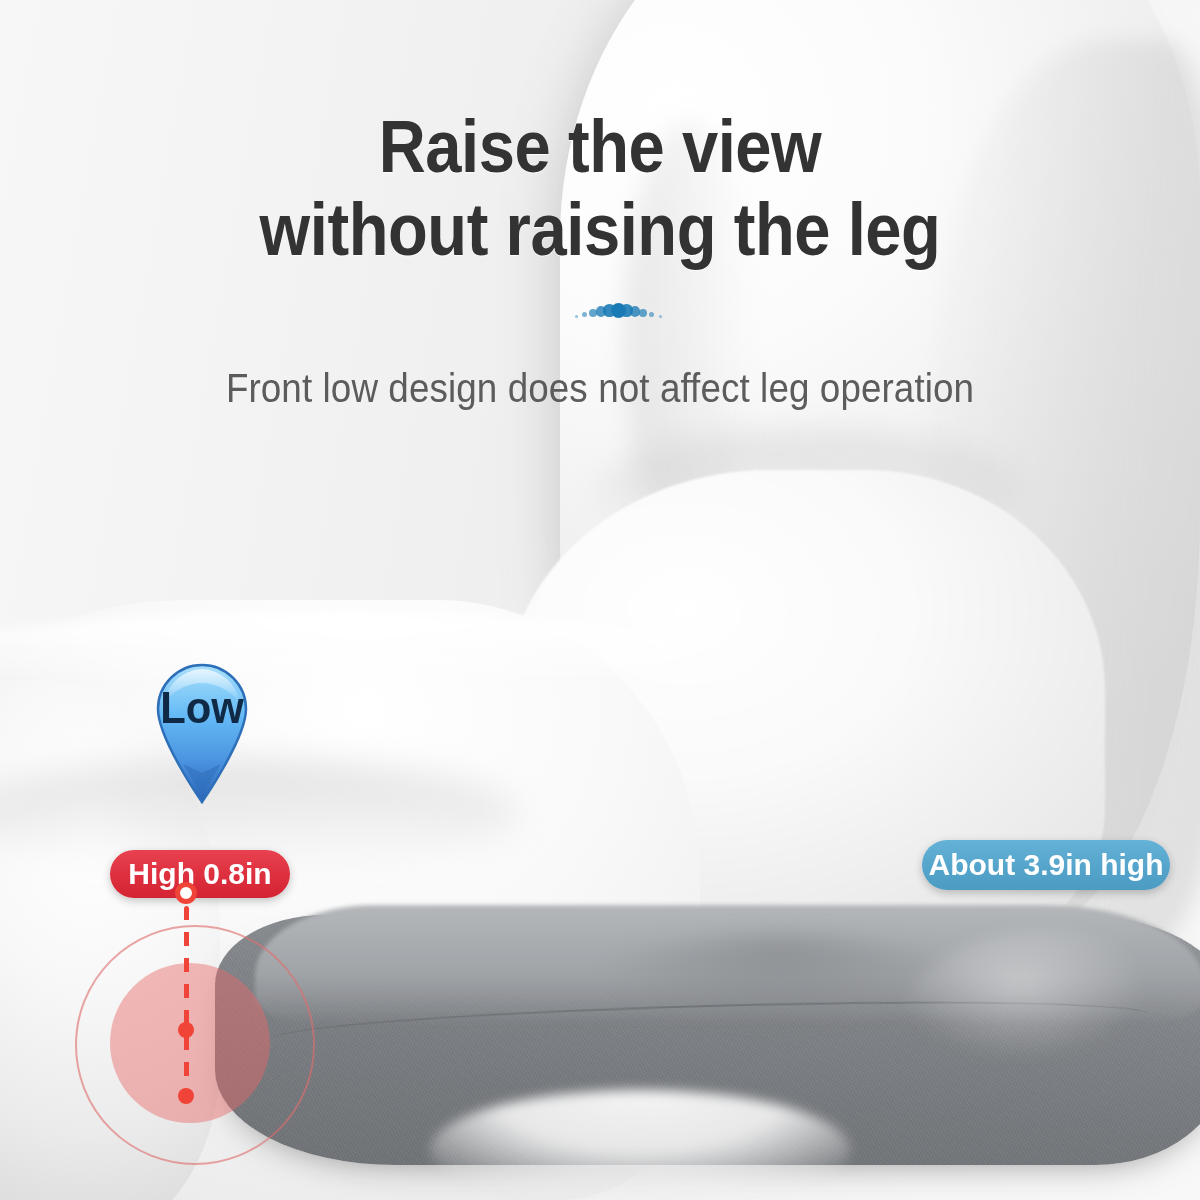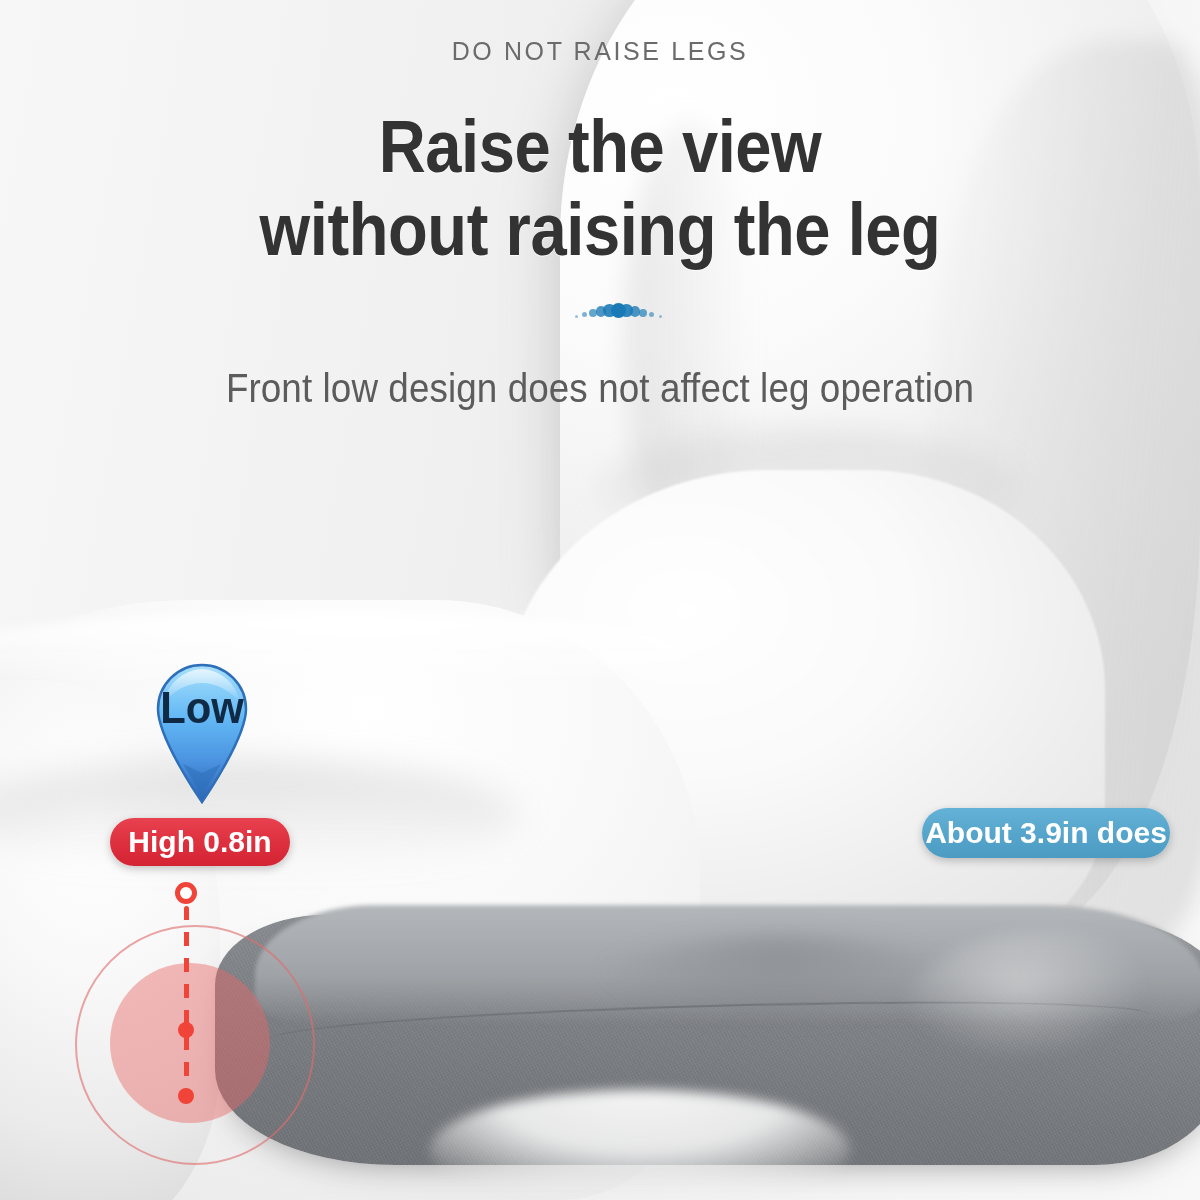--- a/index.html
+++ b/index.html
@@ -243,20 +243,21 @@
   .badge {
     position: absolute;
     display: flex;
     align-items: center;
     justify-content: center;
     color: #ffffff;
     font-weight: 700;
     border-radius: 999px;
     white-space: nowrap;
     box-shadow: 0 3px 8px rgba(0,0,0,.22);
+    margin-top: 32px;
   }
   #badge-low {
     left: 110px; top: 818px;
     width: 180px; height: 48px;
     font-size: 30px;
     background: linear-gradient(180deg, #e8414f 0%, #dd2f3e 55%, #d42333 100%);
   }
   #badge-high {
     left: 922px; top: 808px;
     width: 248px; height: 50px;
@@ -329,21 +330,20 @@
 
     <div class="cushion"></div>
     <div class="cushion-texture"></div>
     <div class="cushion-top"></div>
     <div class="cushion-dip"></div>
     <div class="cushion-seam"></div>
     <div class="cushion-hl"></div>
     <div class="cushion-front-wave"></div>
   </div>
 
-  <div class="eyebrow">DO NOT RAISE LEGS</div>
 
   <div class="headline">
     <span class="l1">Raise the view</span>
     <span class="l2">without raising the leg</span>
   </div>
 
   <div class="subhead">Front low design does not affect leg operation</div>
 
   <div class="dot-arc" id="dot-arc">
       <i style="width: 3px; height: 3px; left: -1.5px; top: 18.8px; background: rgb(26, 122, 182); opacity: 0.45;"></i>
@@ -388,16 +388,16 @@
     <div class="meas-circle-outline"></div>
     <div class="meas-circle-fill"></div>
     <div class="meas-line"></div>
     <div class="meas-ring"></div>
     <div class="meas-dot d1"></div>
     <div class="meas-dot d2"></div>
   </div>
 
 
   <div class="badge" id="badge-high">
-    <span>About 3.9in does</span>
+    <span>About 3.9in high</span>
   </div>
 
 </div>
 
 </body></html>

